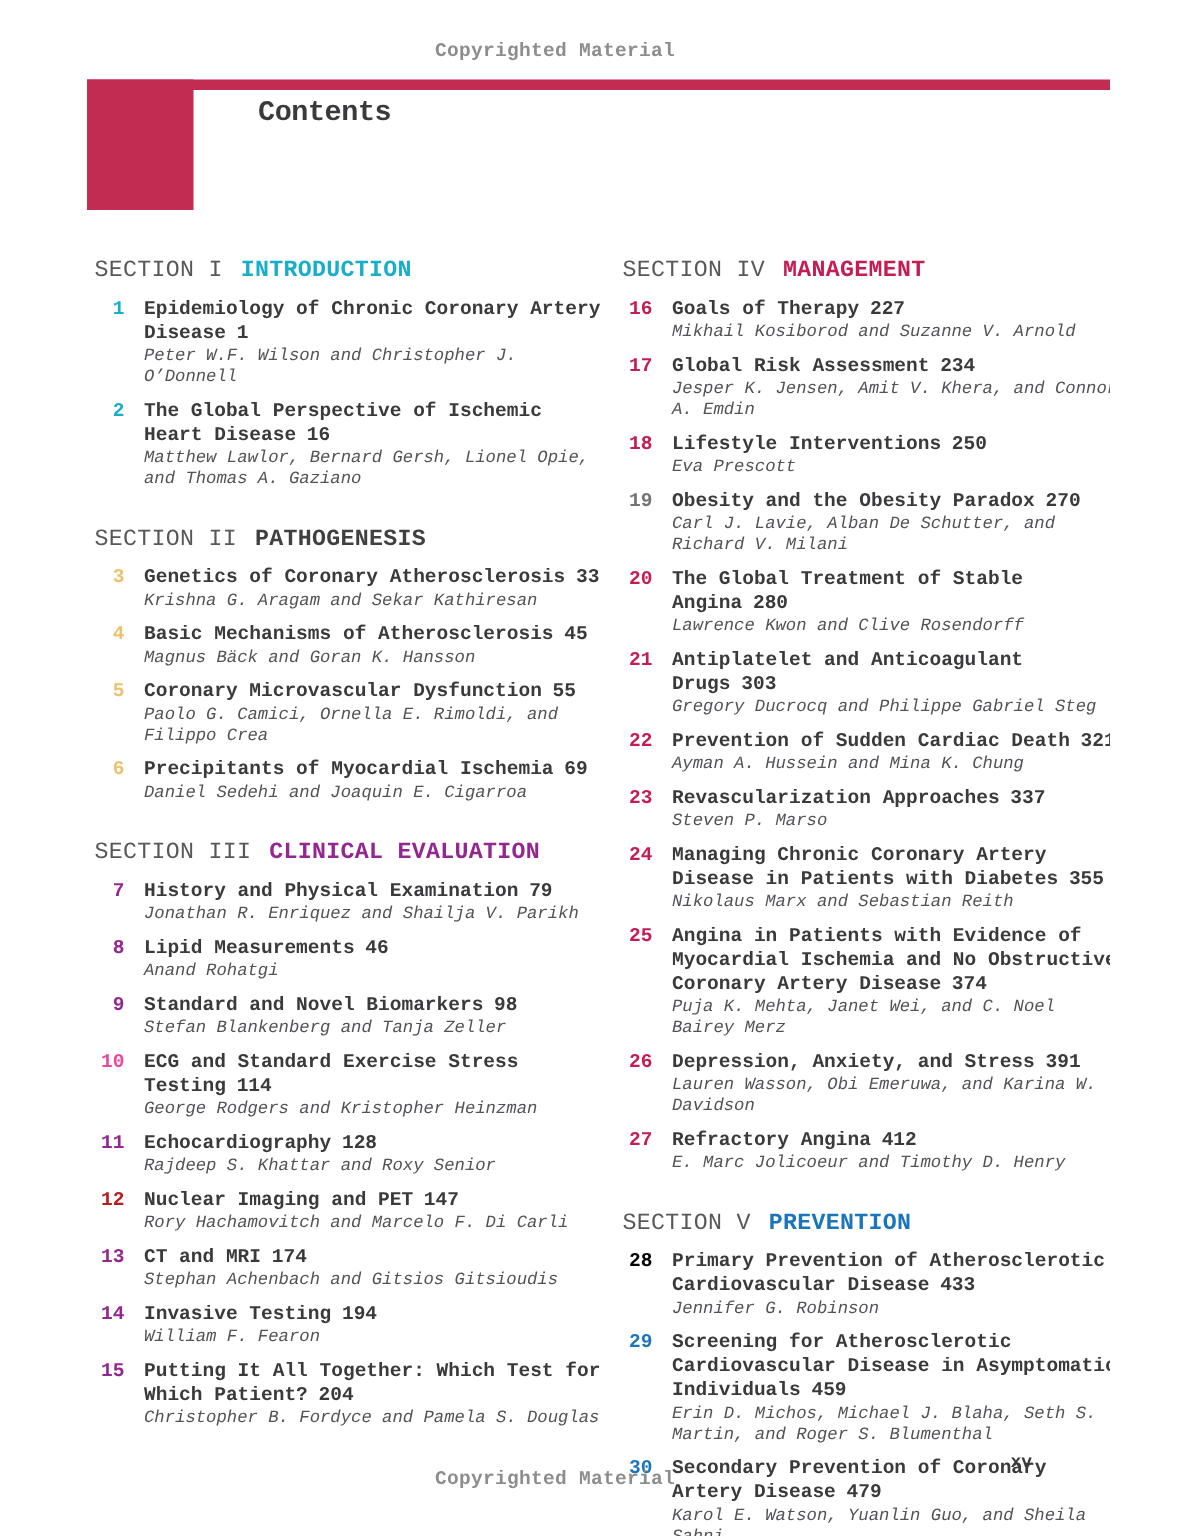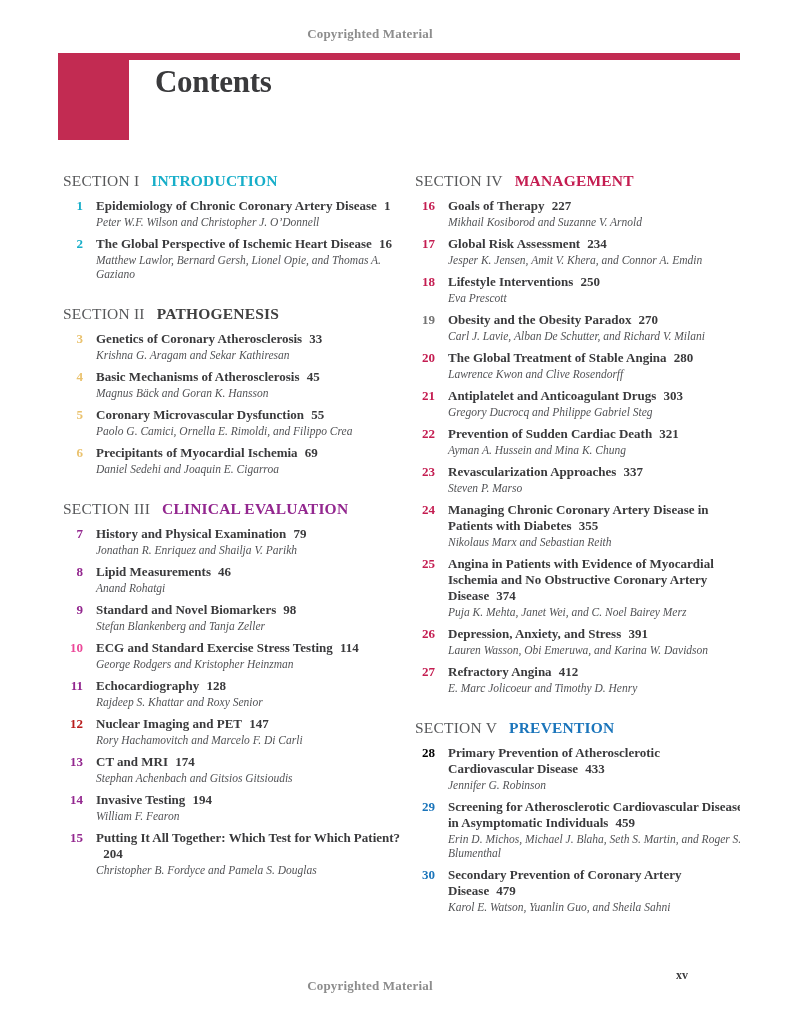--- a/index.html
+++ b/index.html
@@ -1,42 +1,42 @@
 <!DOCTYPE html>
 <html><head>
 <meta charset="utf-8">
 <style>
   html,body{margin:0;padding:0;background:#ffffff;}
   .page{
     position:relative;
     width:740px;height:1024px;
     background:#ffffff;
-    font-family:Liberation Serif, serif;
+    font-family:Liberation Mono, monospace;
     color:#3a3a3c;
     overflow:hidden;
   }
   .copyright{
     position:absolute;left:0;width:100%;
     text-align:center;
     font-size:13px;font-weight:700;color:#8d8d8d;
     letter-spacing:.2px;
   }
   .copyright.top{top:26px;}
   .copyright.bottom{top:978px;}
   .banner-bar{
     position:absolute;left:58px;top:53px;
     width:687px;height:7px;
   }
   .banner-block{
     position:absolute;left:58px;top:53px;
     width:71px;height:87px;
   }
   .page-title{
-    position:absolute;left:155px;top:64px;margin:0;
-    font-size:31px;font-weight:700;color:#3a3a3c;
+    position:absolute;left:172px;top:64px;margin:0;
+    font-size:19px;font-weight:700;color:#3a3a3c;
     letter-spacing:-.3px;
   }
   .page-number{
     position:absolute;right:52px;top:968px;
     font-size:12px;font-weight:700;color:#3a3a3c;
   }
   .toc{
     position:absolute;left:63px;top:172px;
     width:690px;
     display:flex;gap:12px;

